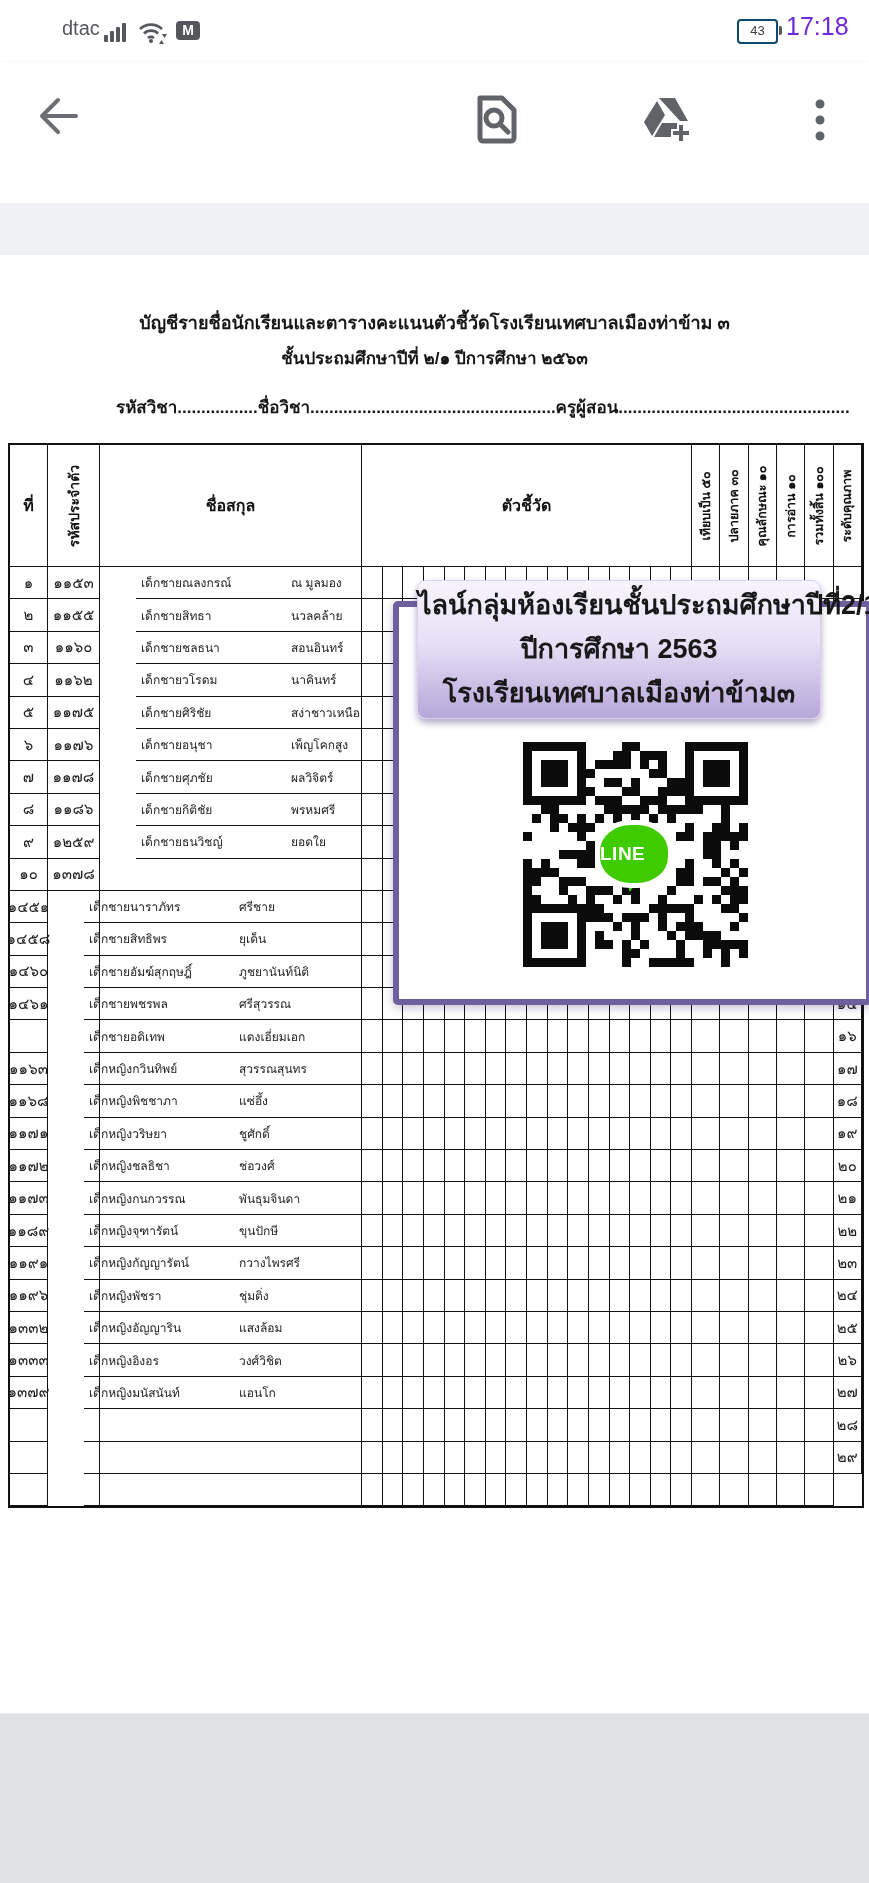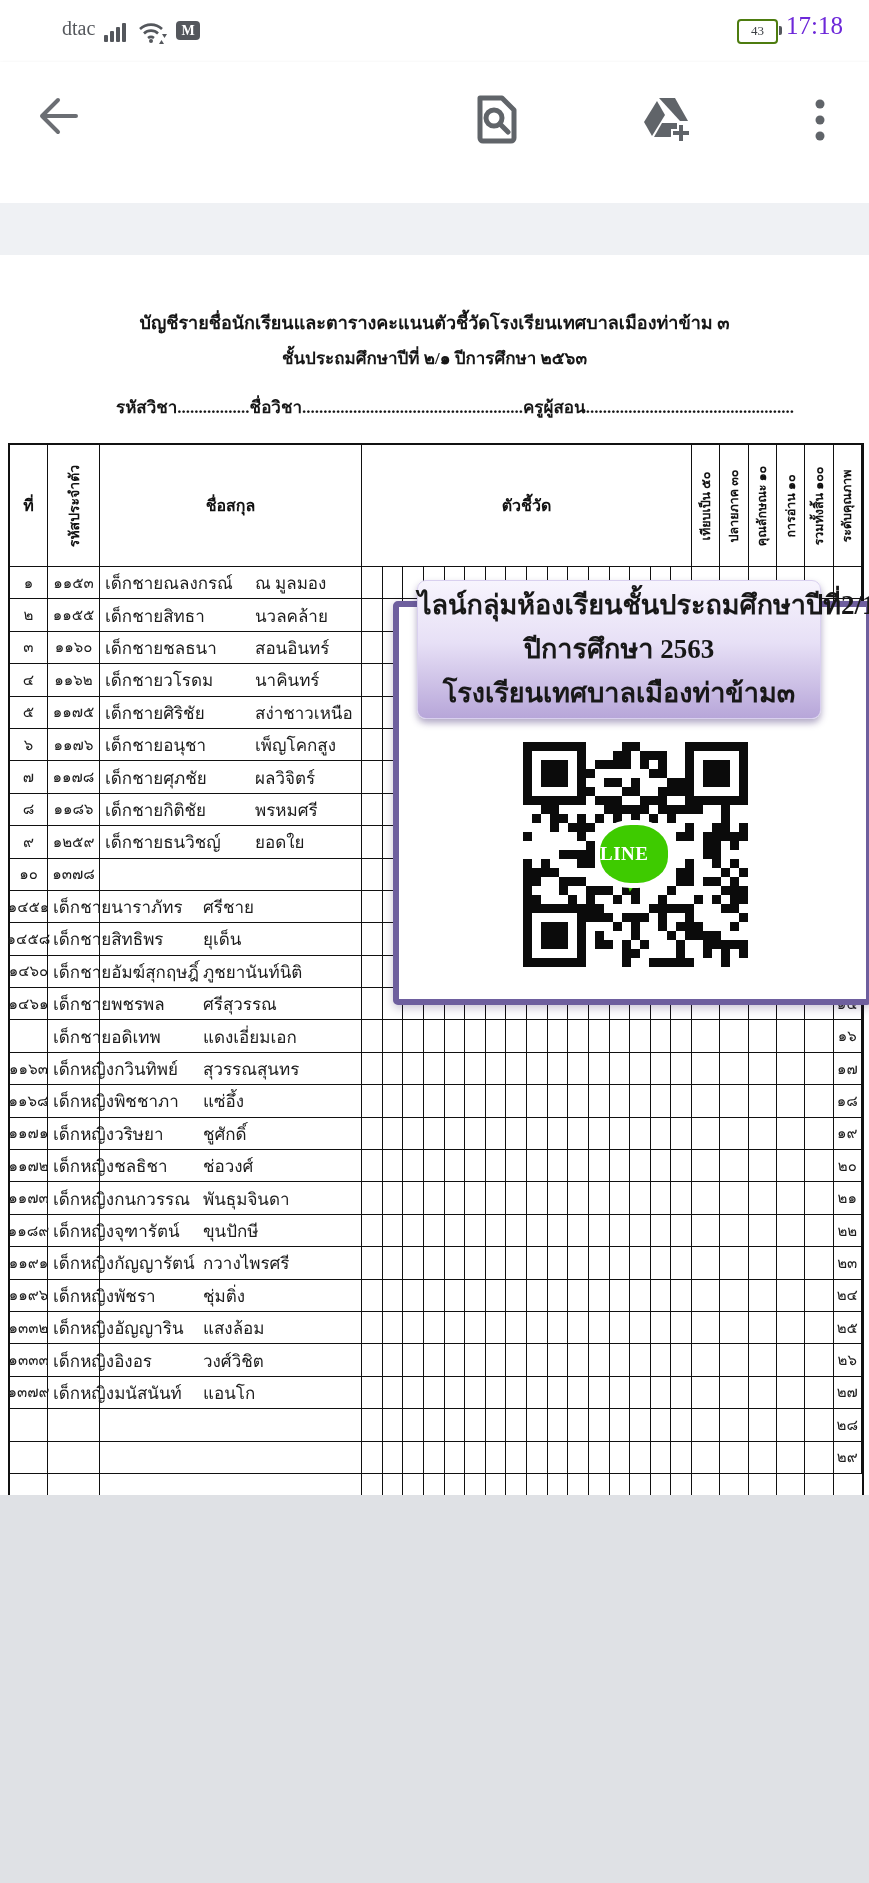--- a/index.html
+++ b/index.html
@@ -1,26 +1,26 @@
 <!DOCTYPE html>
 <html><head>
 <meta charset="utf-8">
 <style>
   html,body{margin:0;padding:0;background:#dfe1e5;}
-  .screen{position:relative;width:869px;height:1495px;background:#ffffff;overflow:hidden;
-          font-family:Liberation Serif, serif;color:#222;}
+  .screen{position:relative;width:869px;height:1714px;background:#ffffff;overflow:hidden;
+          font-family:Liberation Sans, sans-serif;color:#222;}
   
   .status-bar{position:absolute;left:0;top:0;width:100%;height:62px;background:#fff;}
   .carrier{position:absolute;left:62px;top:17px;font-size:20px;color:#55585d;}
   .sig{position:absolute;left:104px;top:22px;width:26px;height:20px;}
   .sig i{position:absolute;bottom:0;width:4px;background:#54575c;border-radius:1px;}
   .wifi{position:absolute;left:138px;top:20px;}
   .gmail{position:absolute;left:176px;top:21px;width:24px;height:19px;background:#54575c;
          border-radius:4px;color:#fff;font-weight:bold;font-size:14px;text-align:center;line-height:19px;}
-  .battery{position:absolute;left:737px;top:19px;width:37px;height:21px;border:2px solid #4d7c0f;
+  .battery{position:absolute;left:737px;top:19px;width:37px;height:21px;border:2px solid #0c4a6e;
            border-radius:4px;font-size:13px;color:#3d4045;text-align:center;line-height:20px;}
   .battery:after{content:"";position:absolute;right:-6px;top:5px;width:3px;height:9px;background:#54575c;border-radius:0 2px 2px 0;}
   .clock{position:absolute;left:786px;top:12px;font-size:25px;color:#6d28d9;}
   
   .app-bar{position:absolute;left:0;top:62px;width:100%;height:141px;background:#fff;
            box-shadow:0 2px 4px rgba(0,0,0,.18);}
   .back-arrow{position:absolute;left:28px;top:28px;width:52px;height:52px;}
   .pdf-title{position:absolute;left:104px;top:38px;font-size:37px;color:#3a3d40;letter-spacing:.5px;}
   .abar-icon{position:absolute;top:32px;width:48px;height:52px;}
   .icon-find{left:474px;}
@@ -42,21 +42,21 @@
           grid-template-rows:122px repeat(29,32.4px);background:#fff;}
   .cell{border-right:1px solid #111;border-bottom:1px solid #111;position:relative;
         display:flex;align-items:center;justify-content:center;overflow:visible;}
   .hdr{font-weight:bold;font-size:16px;color:#111;}
   .hdr-ind{grid-column:4 / span 16;}
   .rot span{position:absolute;left:50%;top:50%;transform:translate(-50%,-50%) rotate(-90deg);
             white-space:nowrap;font-weight:bold;color:#111;}
   .hdr-id span{font-size:14px;}
   .hdr-sum span{font-size:12.5px;}
   .c-no,.c-id{font-size:15px;color:#1c1c1c;}
-  .c-name{justify-content:flex-start;padding-left:5px;font-size:17px;color:#1c1c1c;}
+  .c-name{justify-content:flex-start;padding-left:5px;font-size:12px;color:#1c1c1c;margin-left:36px;}
   .c-name .g{flex:0 0 150px;white-space:nowrap;}
   .c-name .s{white-space:nowrap;}
   
   .qr-box{position:absolute;left:393px;top:601px;width:467px;height:392px;background:#fff;
           border:6px solid #6e5f9e;border-radius:5px;box-shadow:0 3px 10px rgba(40,20,80,.25);z-index:5;}
   .banner{position:absolute;left:417px;top:580px;width:404px;height:139px;border-radius:9px;z-index:6;
           background:linear-gradient(#f7f4fd 0%,#e7e0f6 45%,#b7a6d9 100%);
           box-shadow:0 4px 7px rgba(60,40,110,.4);border:1px solid #d9d0ef;
           text-align:center;padding-top:2px;box-sizing:border-box;}
   .banner div{font-size:27px;font-weight:bold;color:#181818;line-height:44px;white-space:nowrap;}

